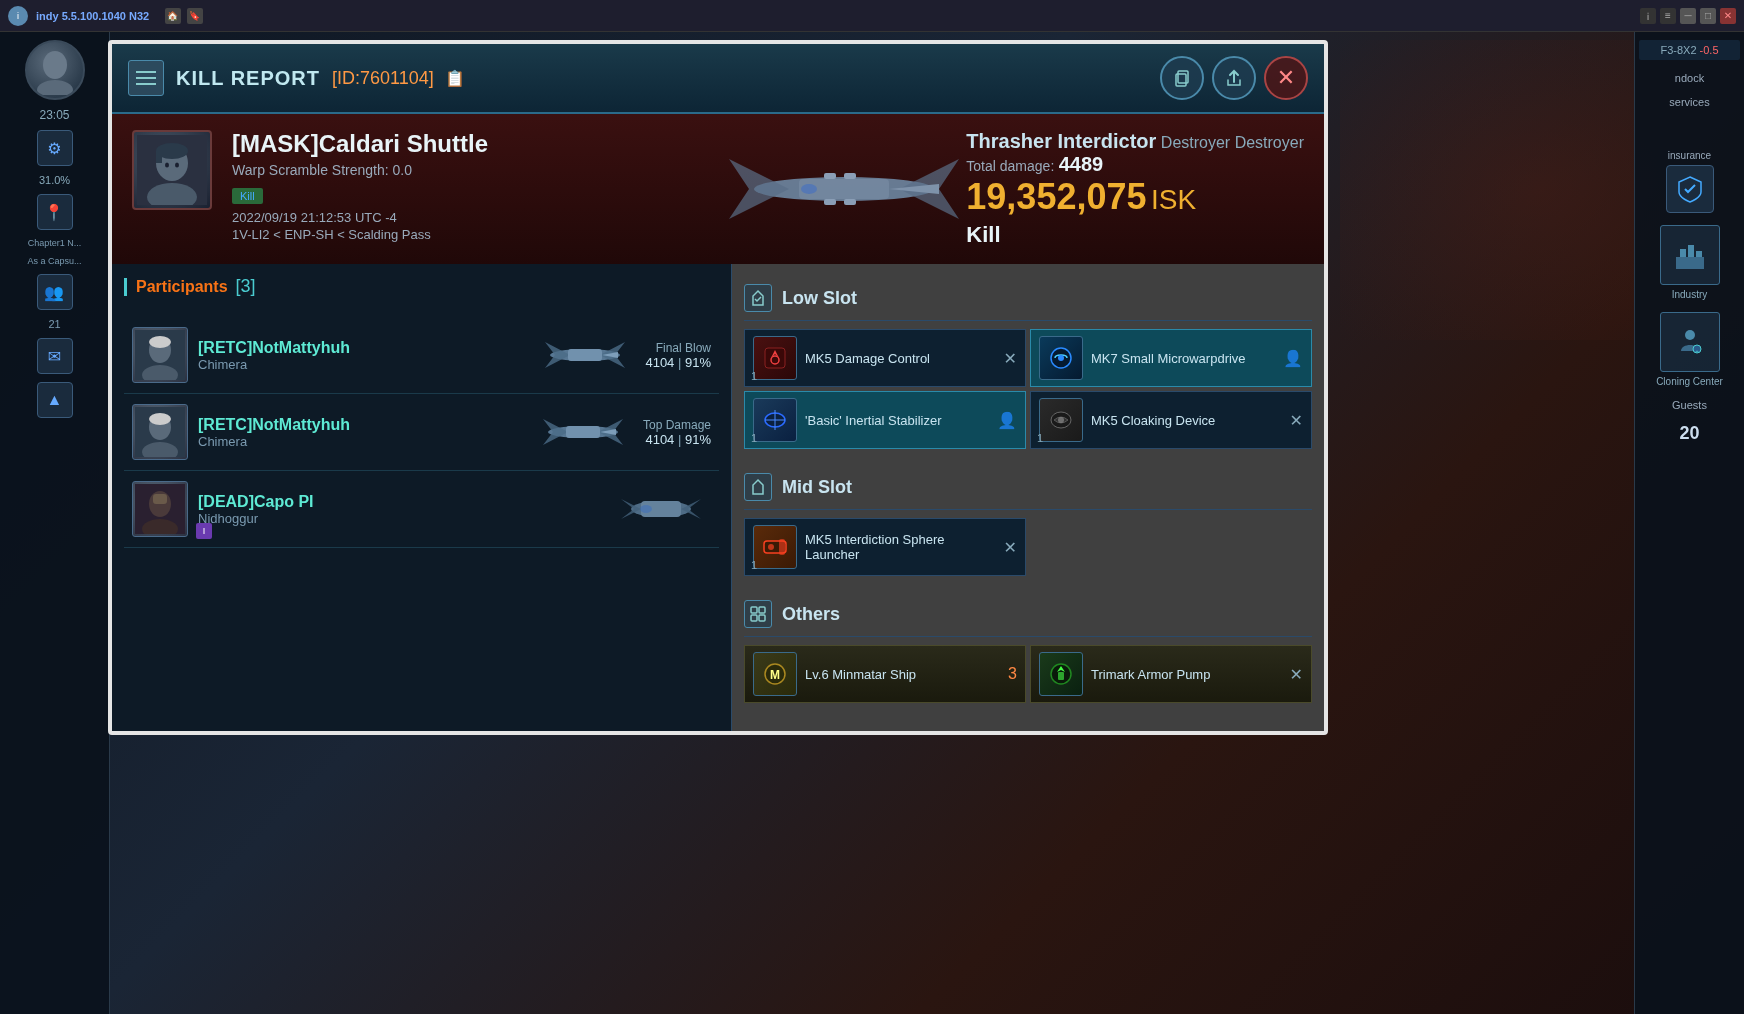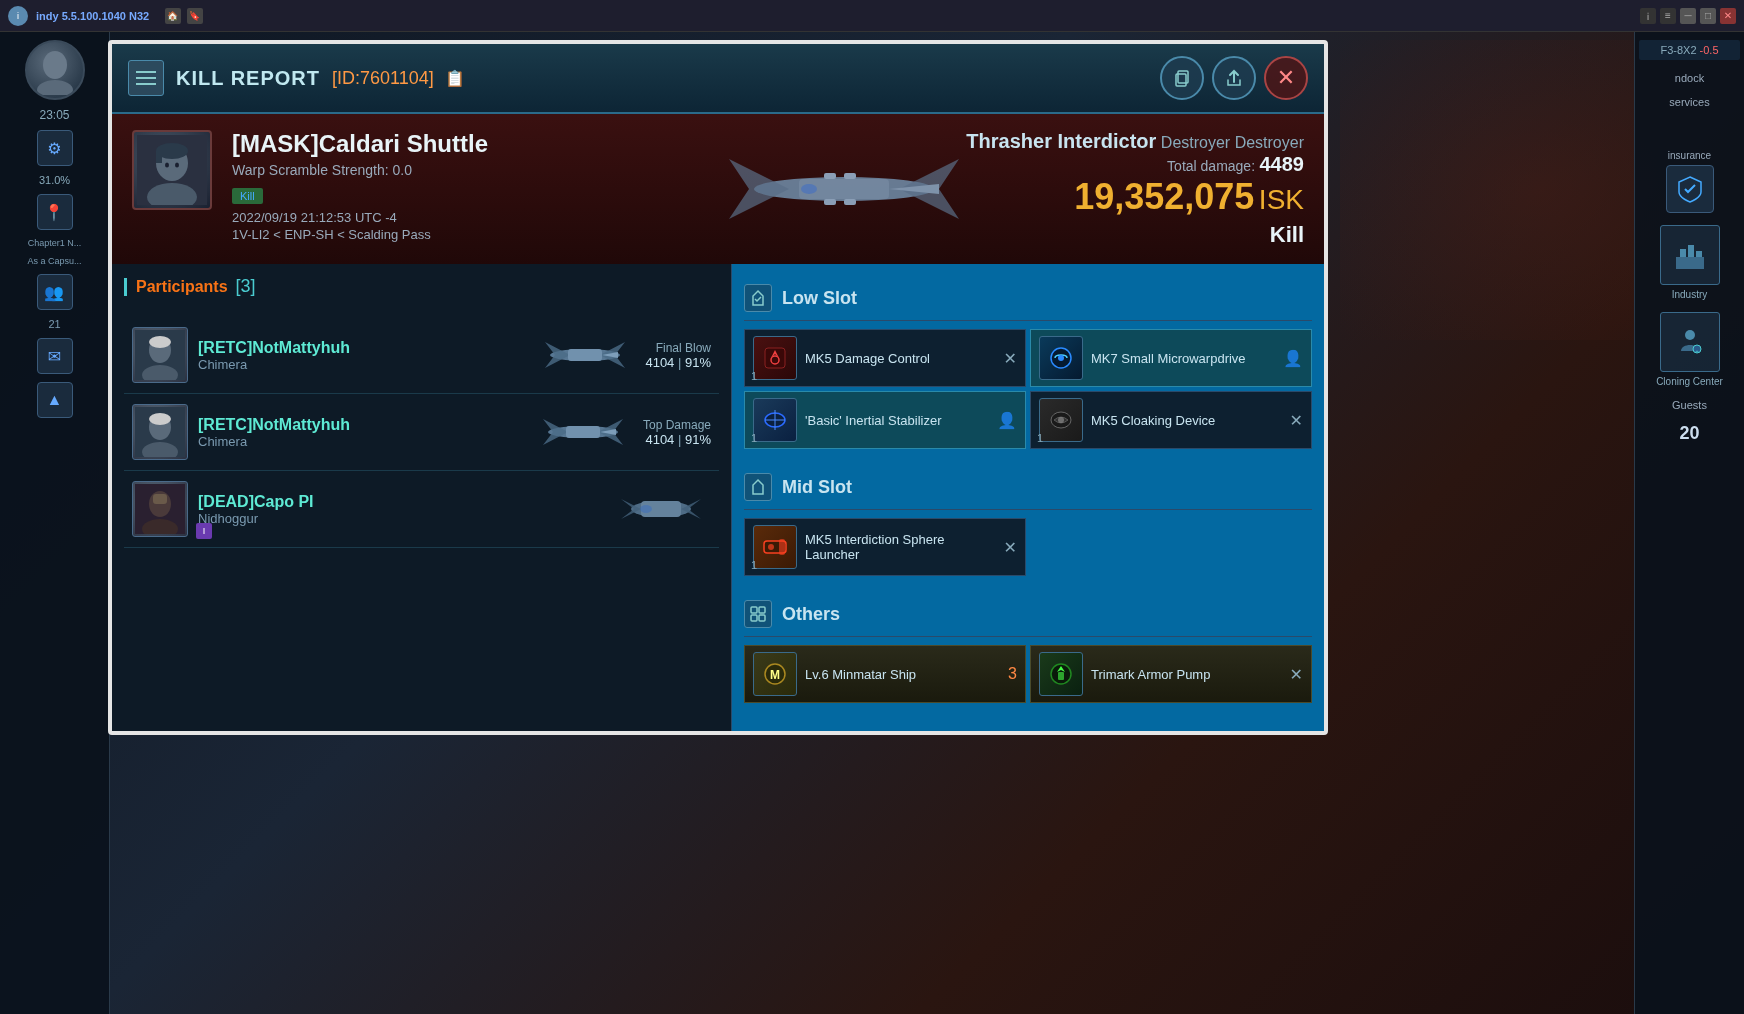--- a/index.html
+++ b/index.html
@@ -247,21 +247,21 @@
       color: #9ab;
       font-size: 13px;
       margin-bottom: 2px;
     }
     .kill-location {
       color: #9ab;
       font-size: 13px;
     }
     .kill-right {
       margin-left: auto;
-      text-align: right;
+      text-align: left;
       z-index: 2;
     }
     .kill-ship-type {
       color: #c8e4f0;
       font-size: 20px;
       font-weight: bold;
     }
     .kill-ship-class {
       color: #8ab;
       font-size: 16px;
@@ -367,21 +367,21 @@
       color: #c8e4f0;
     }
     .final-blow-label {
       color: #8ab;
       font-size: 12px;
     }
 
     
     .equipment-panel {
       flex: 1;
-      background: #0369a1;
+      background: #404040;
       padding: 12px;
       overflow-y: auto;
     }
     .slot-section {
       margin-bottom: 16px;
     }
     .slot-header {
       display: flex;
       align-items: center;
       gap: 10px;

